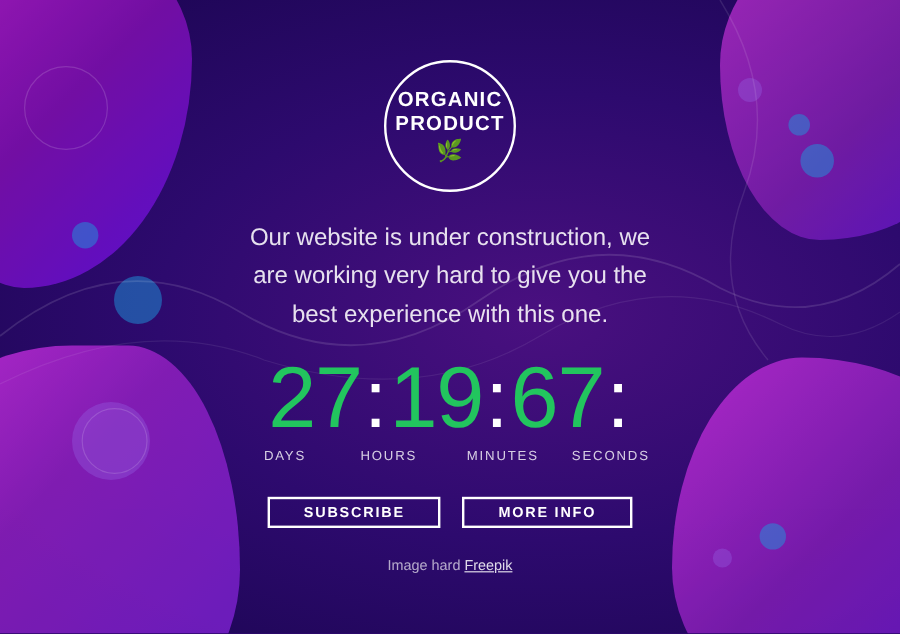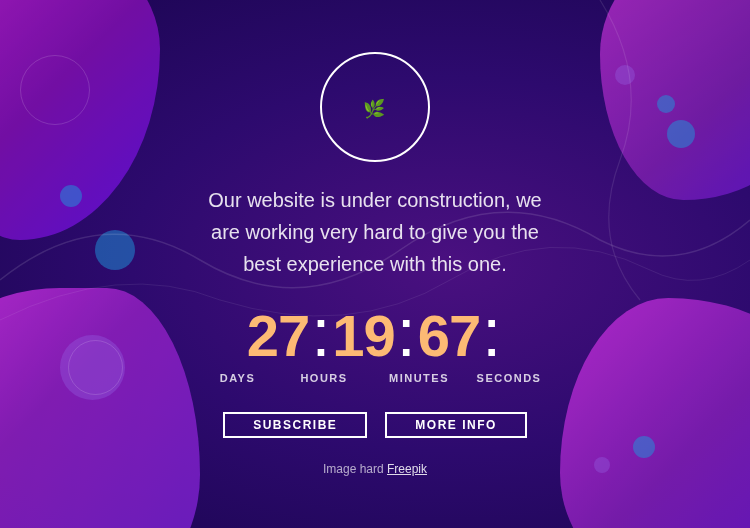--- a/index.html
+++ b/index.html
@@ -143,23 +143,23 @@
     }
 
     .countdown {
       display: flex;
       align-items: baseline;
       gap: 0;
       margin-bottom: 6px;
     }
 
     .countdown-number {
-      font-size: 58px;
-      font-weight: 700;
-      color: #fdba74;
+      font-size: 72px;
+      font-weight: 400;
+      color: #22c55e;
       letter-spacing: -1px;
       line-height: 1;
     }
 
     .countdown-separator {
       font-size: 68px;
       font-weight: 300;
       color: white;
       line-height: 1;
       margin: 0 2px;
@@ -168,21 +168,21 @@
     .countdown-labels {
       display: flex;
       gap: 0;
       margin-bottom: 28px;
     }
 
     .countdown-label {
       font-size: 11px;
       color: rgba(255,255,255,0.8);
       letter-spacing: 1.5px;
-      font-weight: 700;
+      font-weight: 400;
       text-transform: uppercase;
       width: 95px;
       text-align: center;
     }
 
     .countdown-label:first-child { width: 78px; }
     .countdown-label:nth-child(2) { width: 95px; }
     .countdown-label:nth-child(3) { width: 95px; }
     .countdown-label:nth-child(4) { width: 85px; }
 
@@ -238,20 +238,24 @@
 
   <svg class="lines-overlay" viewBox="0 0 750 528" xmlns="http://www.w3.org/2000/svg">
     <path d="M 0 280 Q 100 200 200 260 Q 300 320 400 250 Q 500 180 600 240 Q 680 280 750 220" fill="none" stroke="rgba(255,255,255,0.12)" stroke-width="1.5"></path>
     <path d="M 0 320 Q 120 260 220 300 Q 350 340 450 280 Q 550 220 650 270 Q 700 295 750 260" fill="none" stroke="rgba(255,255,255,0.08)" stroke-width="1"></path>
     <path d="M 600 0 Q 650 80 620 160 Q 590 240 640 300" fill="none" stroke="rgba(255,255,255,0.1)" stroke-width="1.2"></path>
   </svg>
 </div>
 
 <div class="content">
   <div class="logo-circle">
+    <div class="logo-text">
+      <span>ORGANIC</span><br>
+      <span>PRODUCT</span>
+    </div>
     <div class="logo-leaves">🌿</div>
   </div>
 
   <p class="tagline">Our website is under construction, we are working very hard to give you the best experience with this one.</p>
 
   <div class="countdown">
     <span class="countdown-number">27</span>
     <span class="countdown-separator">:</span>
     <span class="countdown-number">19</span>
     <span class="countdown-separator">:</span>

